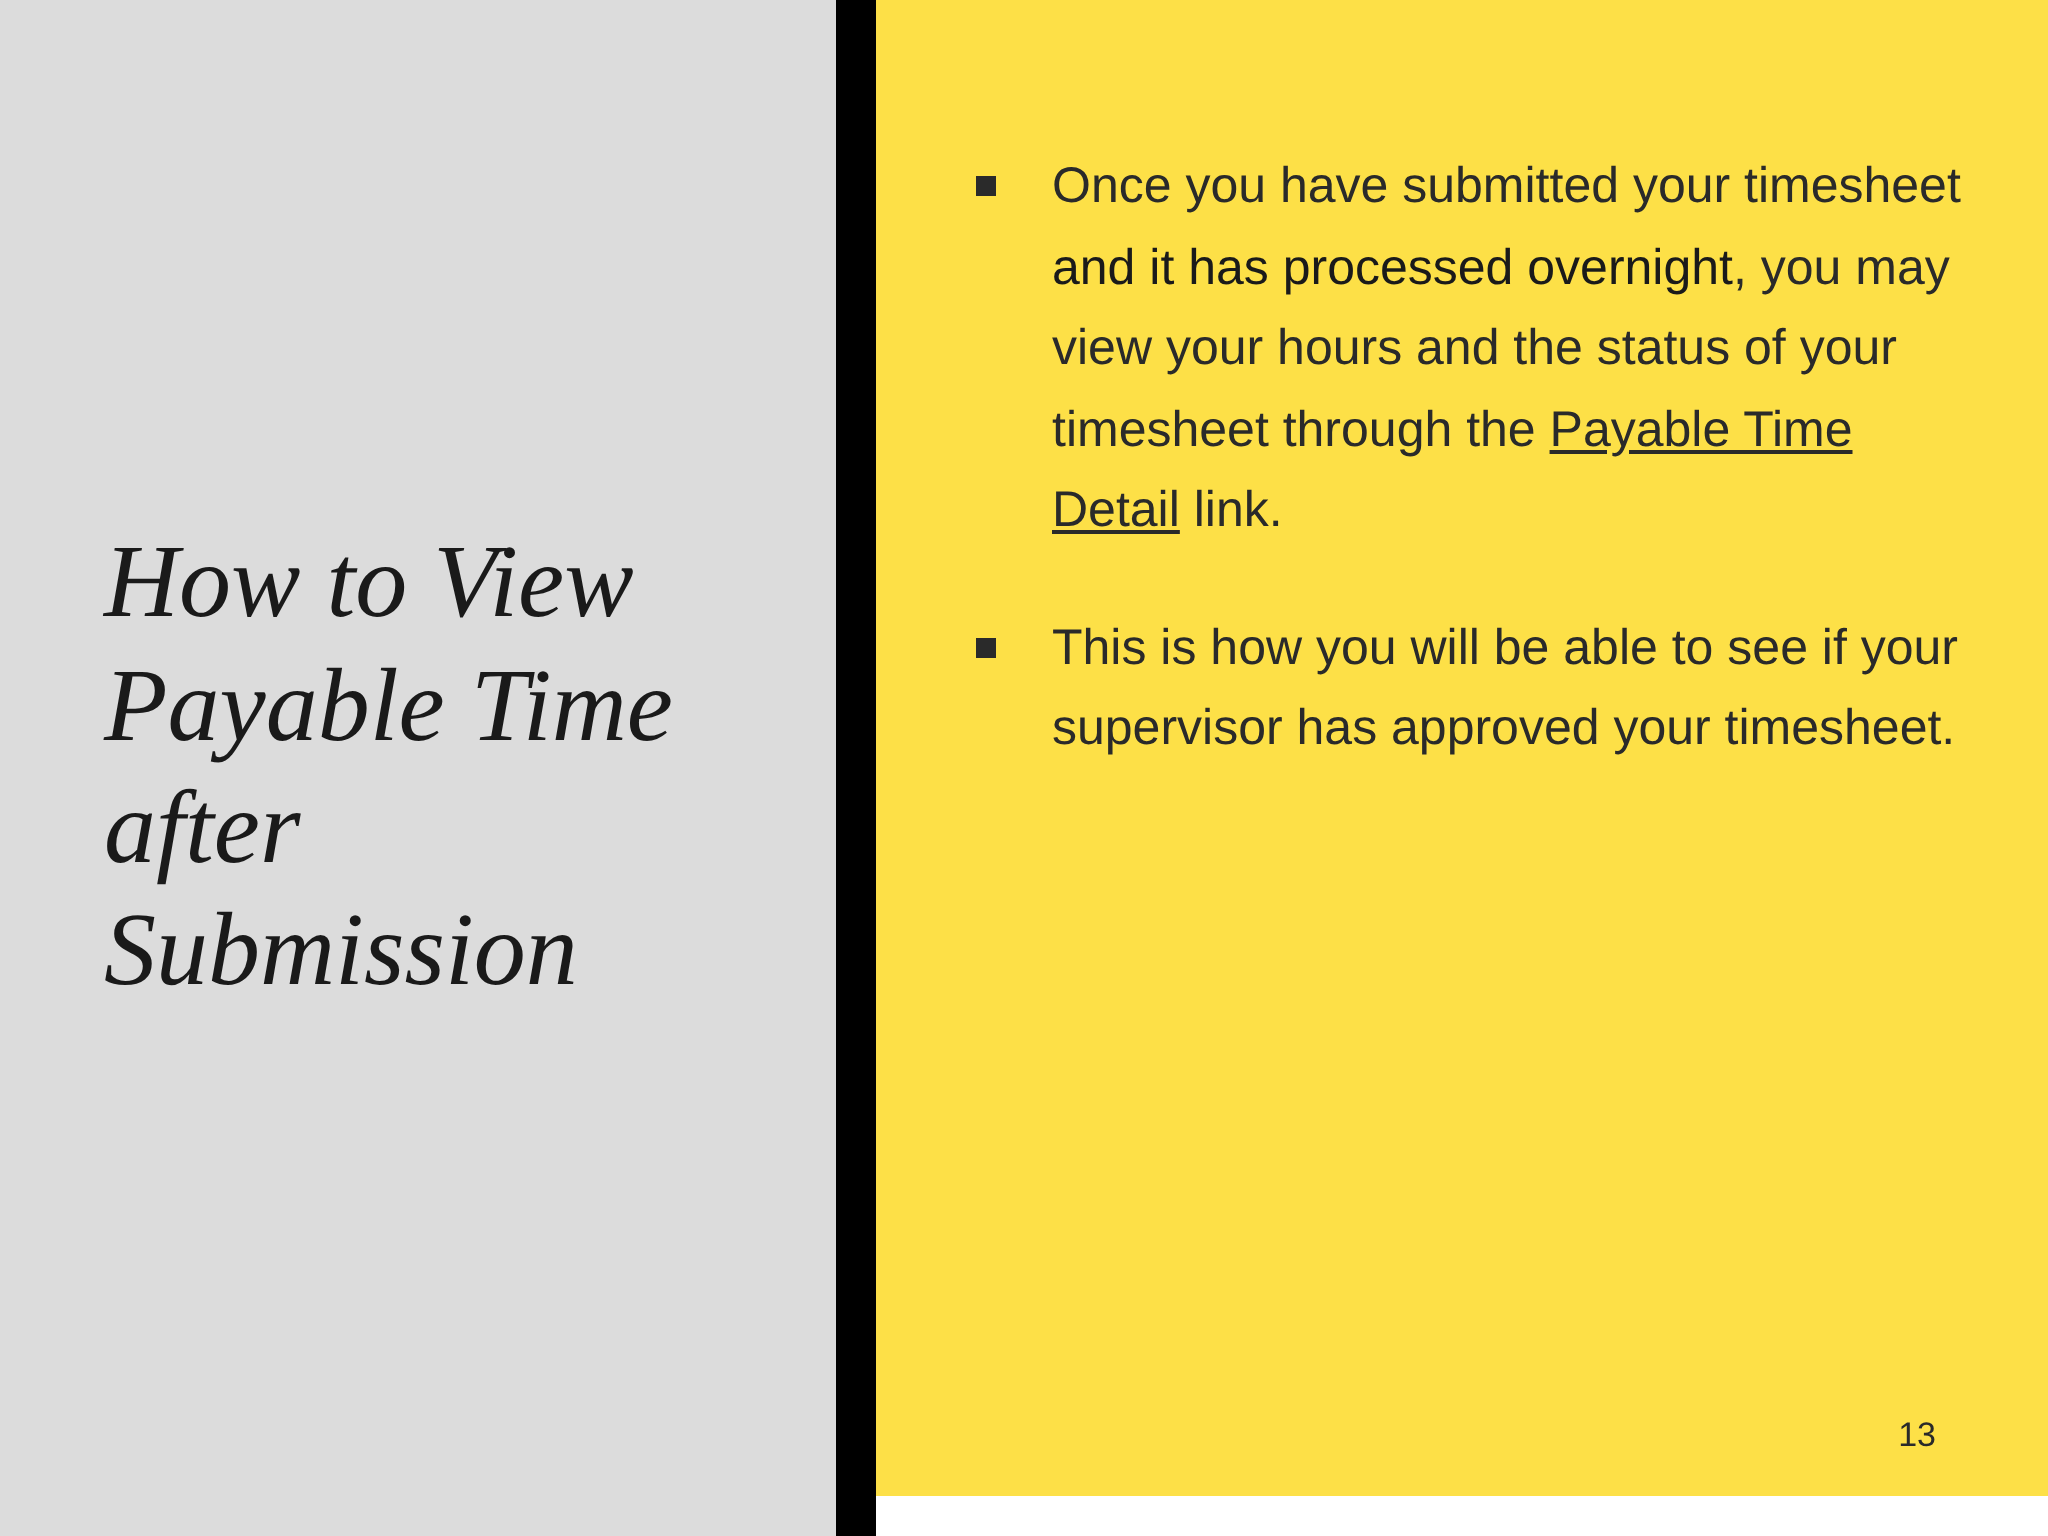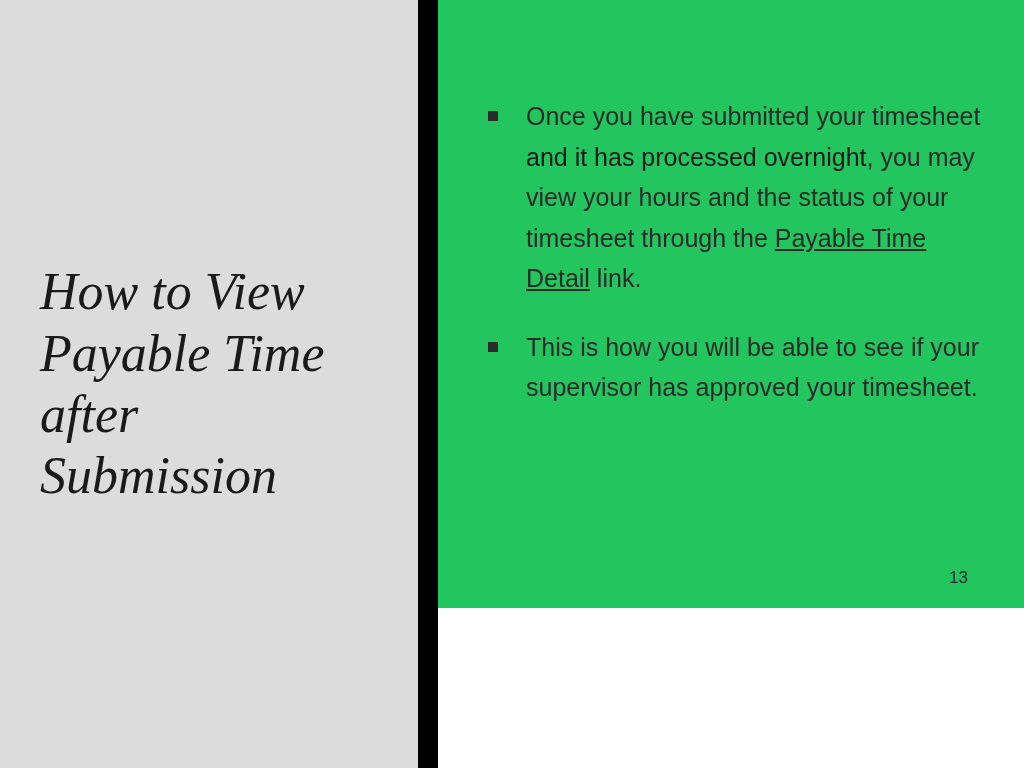--- a/index.html
+++ b/index.html
@@ -9,41 +9,41 @@
       display: flex;
       overflow: hidden;
       font-family: Georgia, 'Times New Roman', serif;
     }
     .left-panel {
       width: 418px;
       height: 768px;
       background: #dcdcdc;
       display: flex;
       align-items: center;
-      padding-left: 40px;
+      padding-left: 52px;
       padding-right: 30px;
     }
     .title {
       font-family: 'Century Schoolbook', 'New Century Schoolbook', Georgia, serif;
       font-style: italic;
       font-size: 52px;
       line-height: 1.18;
       color: #1a1a1a;
       font-weight: 400;
     }
     .divider {
       width: 20px;
       height: 768px;
       background: #000;
     }
     .right-panel {
       flex: 1;
-      height: 608px;
-      background: #22c55e;
-      padding: 96px 40px 30px 50px;
+      height: 748px;
+      background: #fde047;
+      padding: 73px 40px 30px 50px;
       position: relative;
     }
     .bullet-list {
       list-style: none;
     }
     .bullet-item {
       display: flex;
       align-items: flex-start;
       margin-bottom: 28px;
       font-family: 'Segoe UI', Tahoma, Arial, sans-serif;

